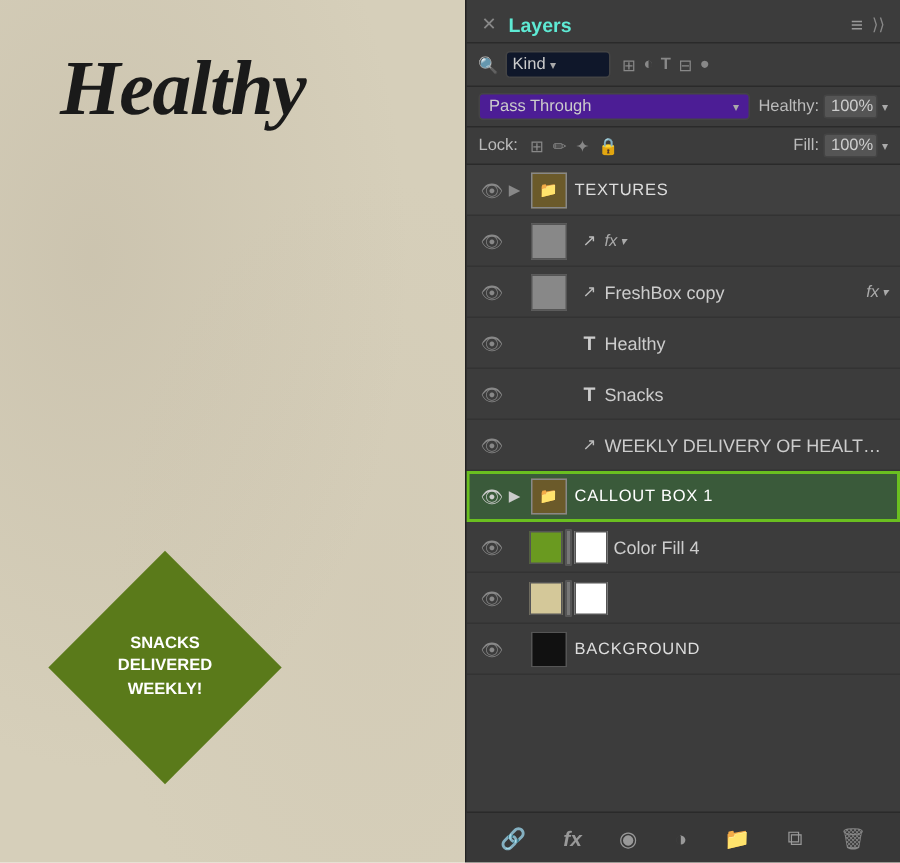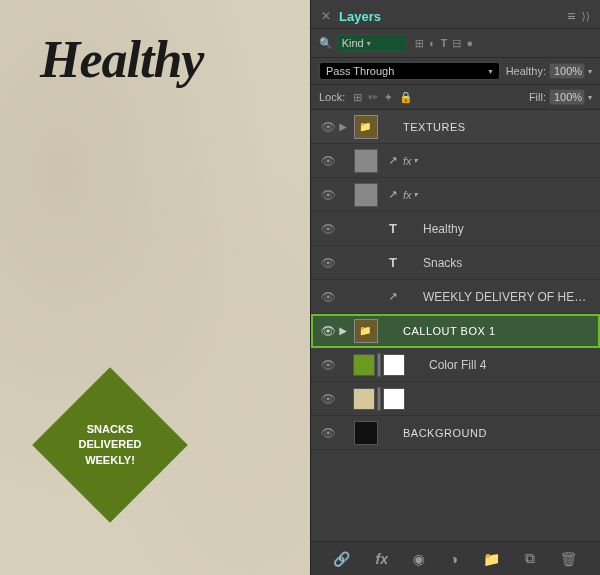--- a/index.html
+++ b/index.html
@@ -77,21 +77,21 @@
     
     .filter-bar {
       display: flex;
       align-items: center;
       padding: 5px 8px;
       gap: 4px;
       border-bottom: 1px solid #2a2a2a;
     }
 
     .kind-dropdown {
-      background: #14532d;
+      background: #0f172a;
       color: #ccc;
       border: 1px solid #444;
       border-radius: 3px;
       font-size: 11px;
       padding: 2px 4px;
       display: flex;
       align-items: center;
       gap: 3px;
       cursor: pointer;
       width: 70px;
@@ -113,21 +113,21 @@
     
     .blend-bar {
       display: flex;
       align-items: center;
       padding: 4px 8px;
       gap: 6px;
       border-bottom: 1px solid #2a2a2a;
     }
 
     .blend-dropdown {
-      background: #000000;
+      background: #4c1d95;
       color: #ccc;
       border: 1px solid #444;
       border-radius: 3px;
       font-size: 11px;
       padding: 2px 6px;
       display: flex;
       align-items: center;
       gap: 3px;
       cursor: pointer;
       flex: 1;
@@ -286,21 +286,21 @@
       flex-shrink: 0;
     }
 
     .layer-name {
       color: #cccccc;
       font-size: 12px;
       flex: 1;
       white-space: nowrap;
       overflow: hidden;
       text-overflow: ellipsis;
-      margin-left: 20px;
+      margin-left: 0;
     }
 
     .layer-name.group-name {
       color: #dddddd;
       font-size: 11px;
       letter-spacing: 0.5px;
     }
 
     .fx-badge {
       color: #aaa;
@@ -453,20 +453,21 @@
         <span style="font-style:italic; font-size:11px; color:#aaa;">fx</span>
         <span class="chevron">▾</span>
       </div>
     </div>
 
     <div class="layer-row">
       <span class="eye-icon">👁</span>
       <span class="expand-arrow"> </span>
       <div class="layer-thumb" style="background:#888; border:1px solid #555;"></div>
       <span class="layer-icon" style="font-size:11px; color:#bbb;">↗</span>
+      <span class="layer-name">FreshBox copy</span>
       <div class="fx-badge">
         <span style="font-style:italic; font-size:11px; color:#aaa;">fx</span>
         <span class="chevron">▾</span>
       </div>
     </div>
 
     <div class="layer-row">
       <span class="eye-icon">👁</span>
       <span class="expand-arrow"> </span>
       <div class="layer-thumb text-layer"></div>

